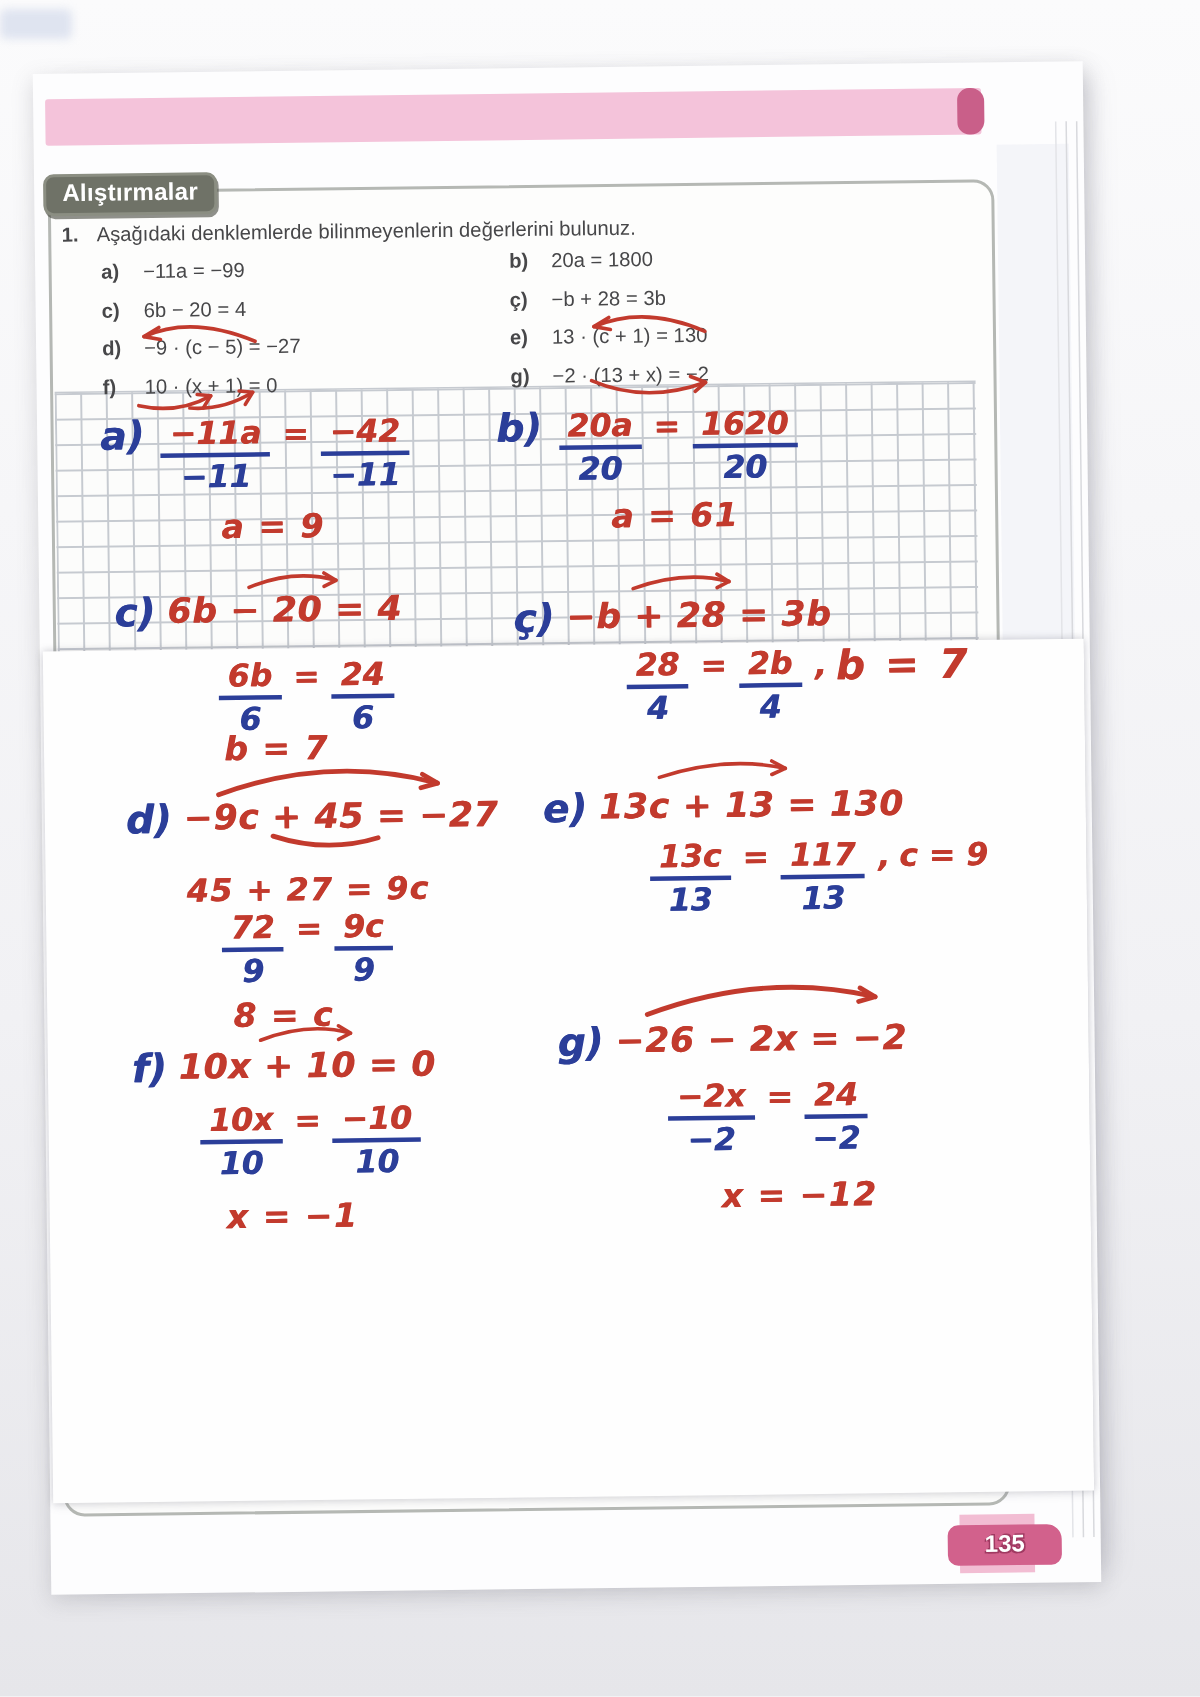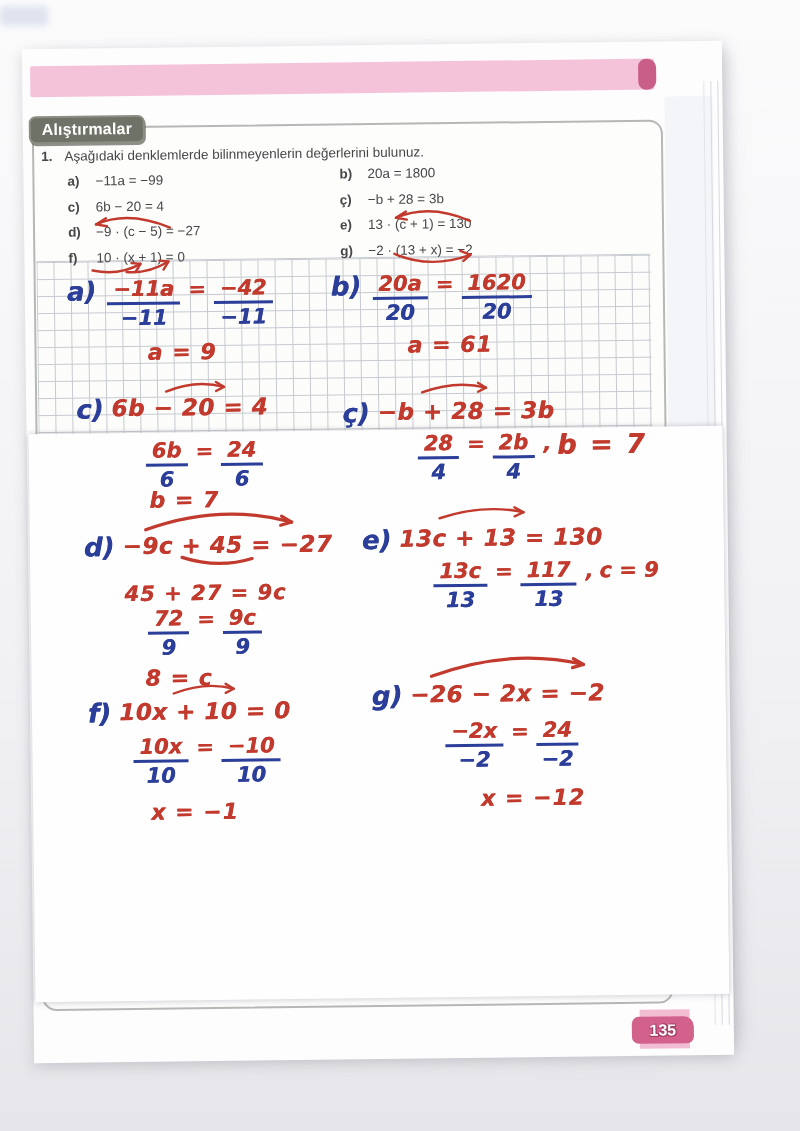--- a/index.html
+++ b/index.html
@@ -88,21 +88,21 @@
   .hbig{font-size:27px;letter-spacing:2px;margin-top:-2px;}
 
   
   .arc{position:absolute;z-index:7;overflow:visible;}
   .arc path{fill:none;stroke:var(--red);stroke-width:3.2;stroke-linecap:round;}
   .arc.thin path{stroke-width:2.4;}
 
   
   .pg-strip{position:absolute;left:606px;top:968px;width:50px;height:39px;
     background:#f2bdd3;z-index:5;}
-  .pg-badge{position:absolute;left:598px;top:975px;width:62px;height:27px;z-index:6;
+  .pg-badge{position:absolute;left:598px;top:975px;width:76px;height:27px;z-index:6;
     background:#d2618c;border-radius:7px 10px 7px 7px;display:flex;align-items:center;
     justify-content:center;color:#fff;font-weight:bold;font-size:16px;
     text-shadow:1px 1px 0 #a03a62, -1px 1px 0 #a03a62, 1px -1px 0 #a03a62;}
 </style>
 </head>
 <body>
 
 <div class="photo">
   <div class="artifact-blue"></div>
 
@@ -287,21 +287,21 @@
           <span class="fnum">72</span>
           <span class="fden">9</span>
         </span>
         <span class="eqsign">=</span>
         <span class="frac">
           <span class="fnum">9c</span>
           <span class="fden">9</span>
         </span>
       </span>
     </div>
-    <div class="hres hw" style="left:116px;top:618px">8 = c</div>
+    <div class="hres hw" style="left:126px;top:618px">8 = c</div>
 
     <div class="sol hw" style="left:334px;top:482px">
       <span class="hl">e)</span>
       <span class="heq">13c + 13 = 130</span>
     </div>
     <svg class="arc thin" style="left:408px;top:460px;width:96px;height:18px" viewBox="0 0 96 18">
       <path d="M4 14 Q 48 0 88 9"></path>
         <path d="M88 9 l-9 -5 M88 9 l-9 4"></path>
     </svg>
     <div class="sol hw" style="left:402px;top:516px">

